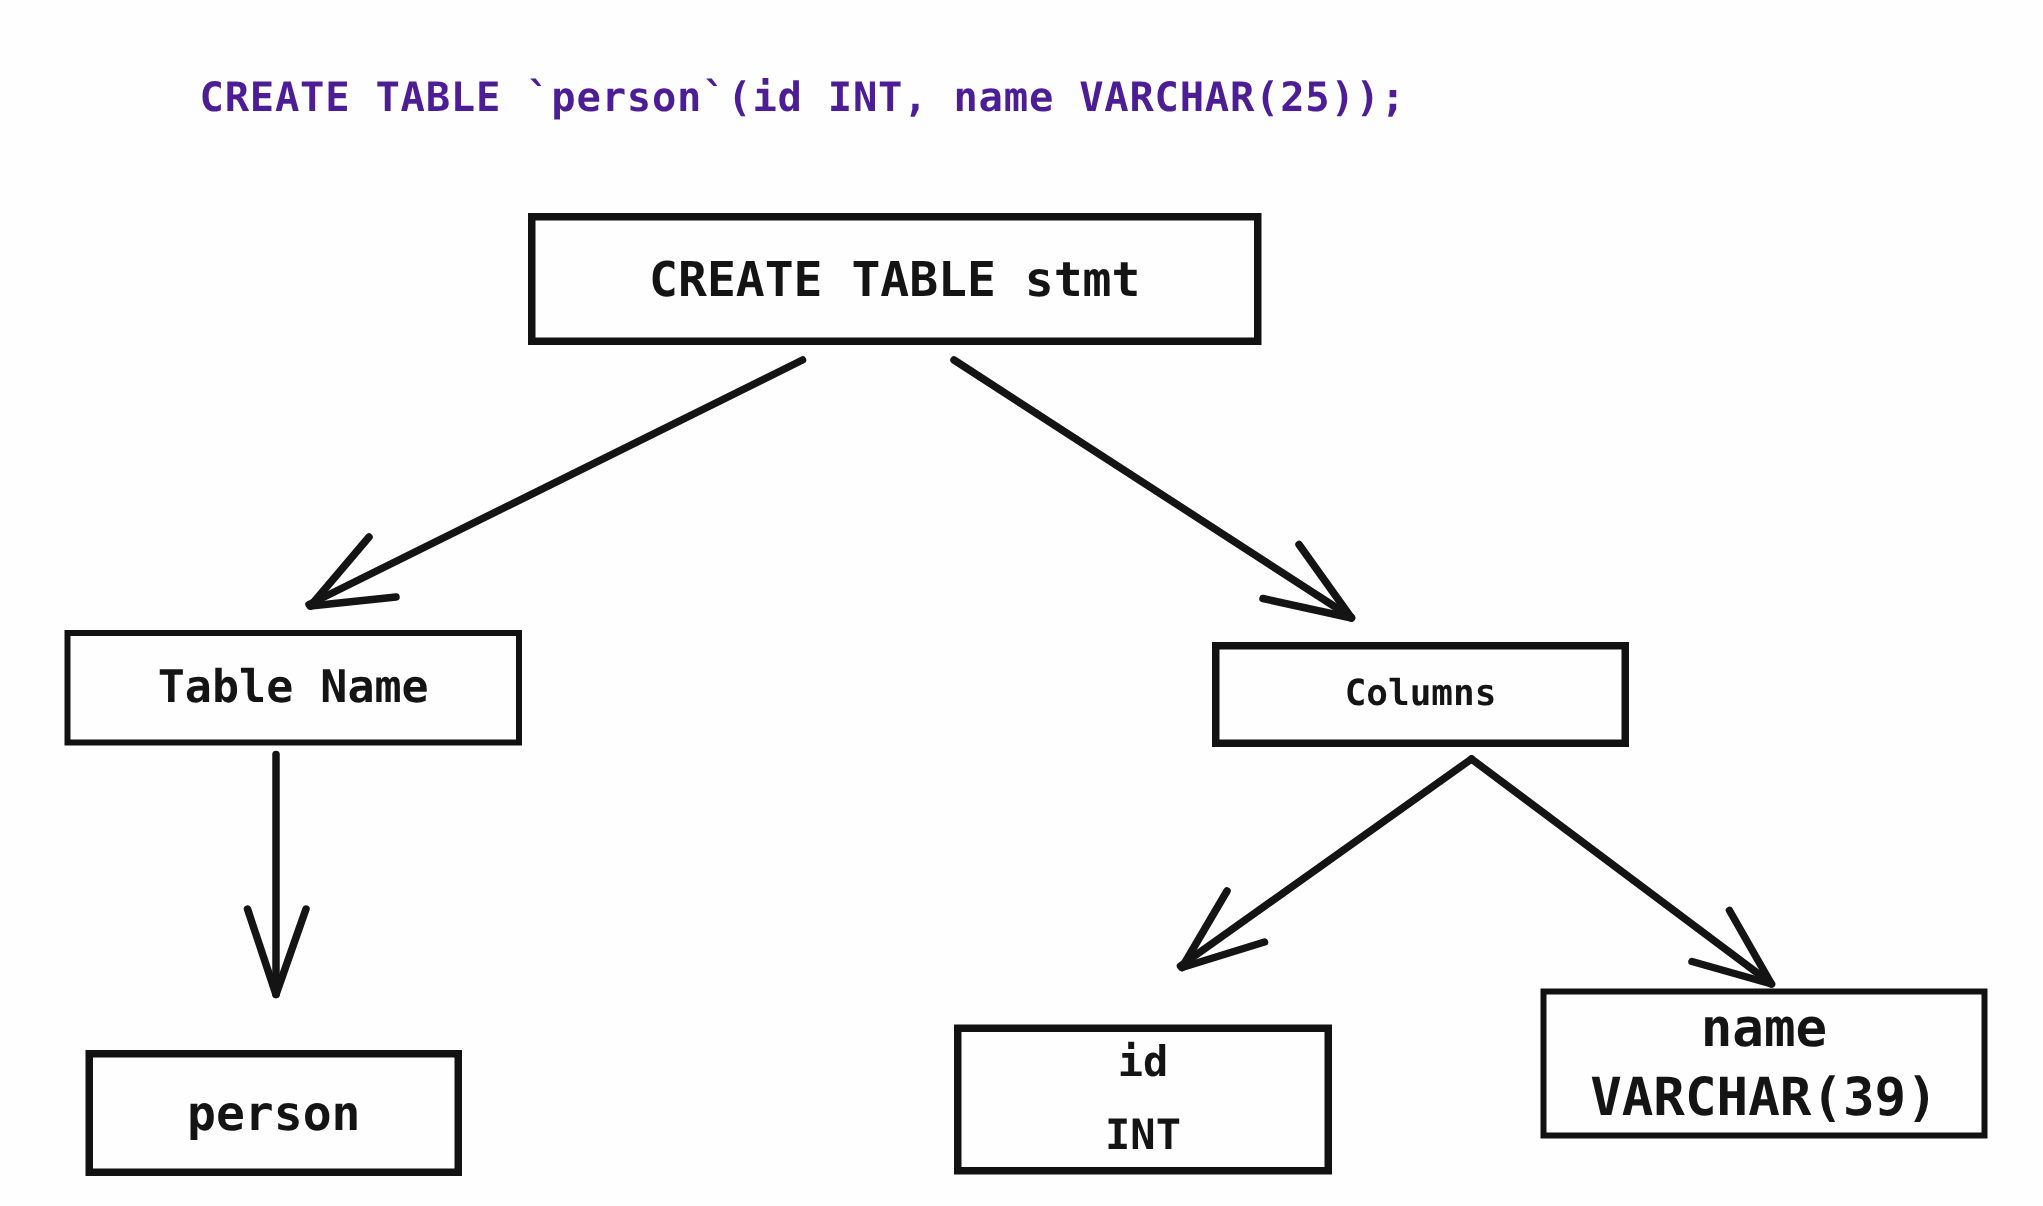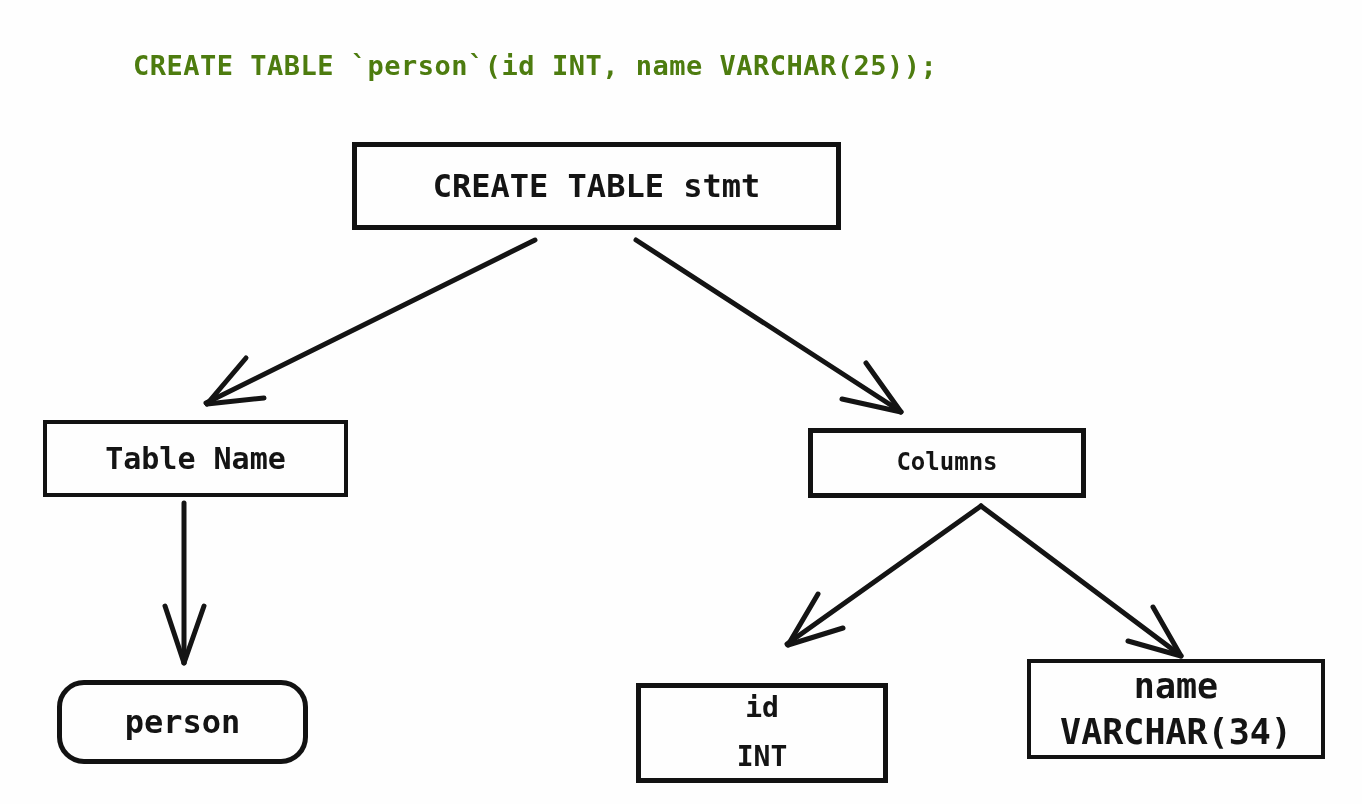--- a/index.html
+++ b/index.html
@@ -14,21 +14,21 @@
     background: #fefefe;
     color: #111111;
   }
   .sql-code {
     position: absolute;
     left: 133px; top: 50px;
     font-size: 27px;
     font-weight: 700;
     letter-spacing: 0.5px;
     white-space: pre;
-    color: #4d7c0f;
+    color: #4c1d95;
   }
   .edges-svg {
     position: absolute;
     left: 0; top: 0;
     width: 1362px; height: 804px;
     pointer-events: none;
   }
   .edges-svg line {
     stroke: #141414;
     stroke-width: 5;
@@ -43,21 +43,21 @@
     background: #fefefe;
     border: 4px solid #121212;
     font-weight: 700;
     color: #141414;
     text-align: center;
     line-height: 1.32;
   }
   .node-root       { left: 333px; top: 142px; width: 489px; height: 88px; font-size: 32px; border-width: 5px; margin-left: 19px; }
   .node-table-name { left: 43px;  top: 420px; width: 305px; height: 77px; font-size: 30px; }
   .node-columns    { left: 808px; top: 428px; width: 278px; height: 70px; font-size: 24px; border-width: 5px; }
-  .node-person     { left: 57px;  top: 680px; width: 251px; height: 84px; font-size: 32px; border-width: 5px; border-radius: 27px; }
+  .node-person     { left: 57px;  top: 700px; width: 251px; height: 84px; font-size: 32px; border-width: 5px; }
   .node-col-id     { left: 636px; top: 683px; width: 252px; height: 100px; font-size: 28px; border-width: 5px; gap: 12px; }
   .node-col-name   { left: 1027px; top: 659px; width: 298px; height: 100px; font-size: 35px; }
 </style>
 </head>
 <body>
 
 <div class="canvas">
 
   <div class="sql-code">CREATE TABLE `person`(id INT, name VARCHAR(25));</div>
 
@@ -110,16 +110,16 @@
     <span>person</span>
   </div>
 
   <div class="node node-col-id">
     <span>id</span>
     <span>INT</span>
   </div>
 
   <div class="node node-col-name">
     <span>name</span>
-    <span>VARCHAR(34)</span>
+    <span>VARCHAR(39)</span>
   </div>
 
 </div>
 
 </body></html>

